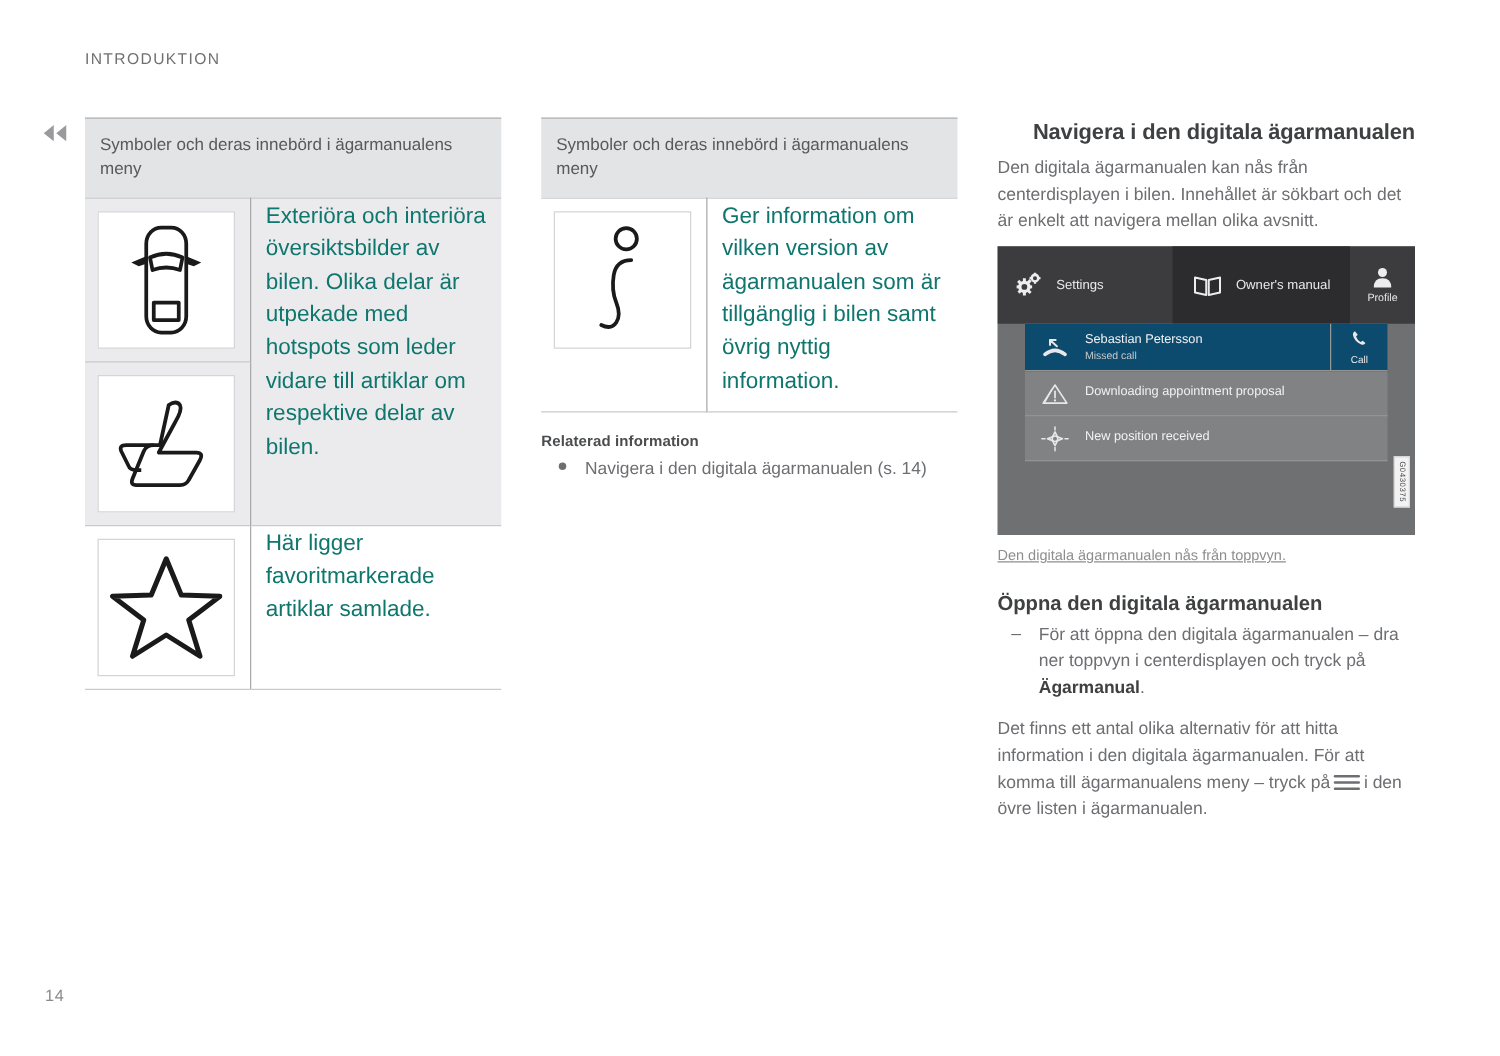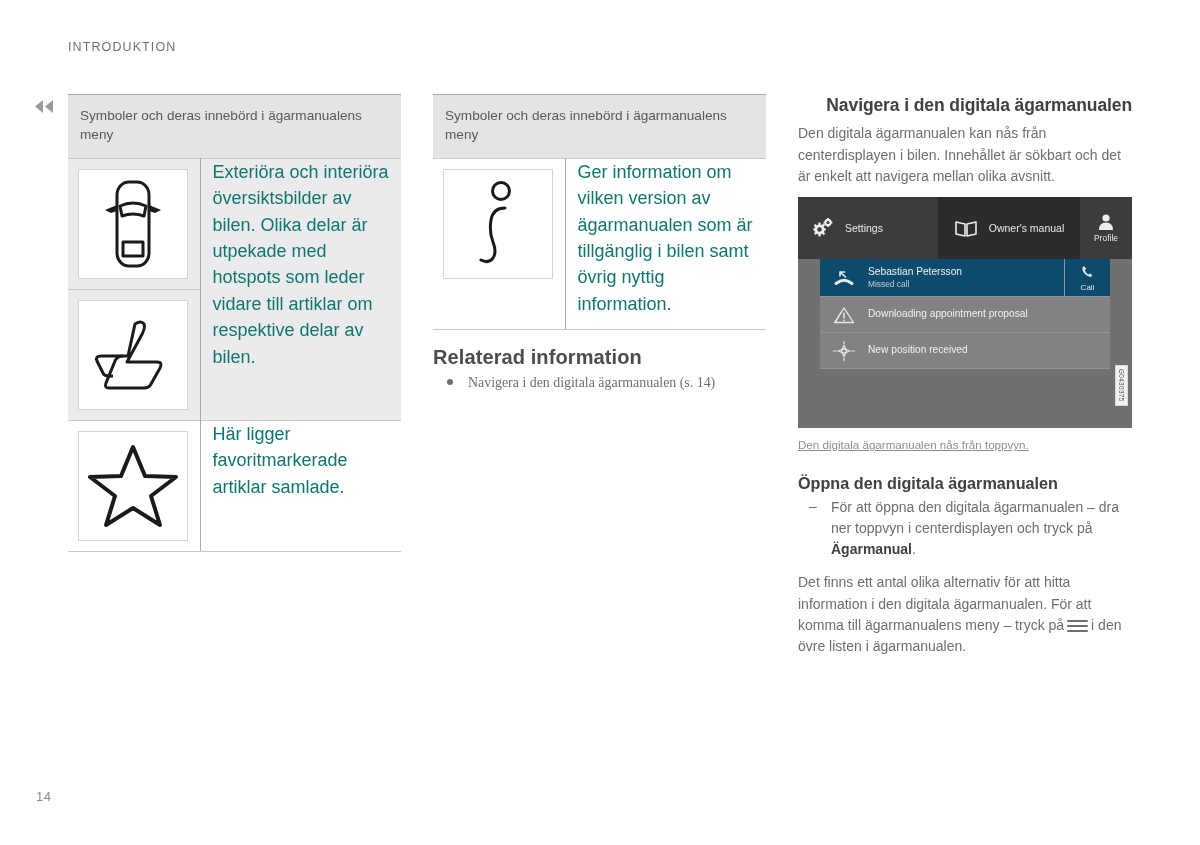--- a/index.html
+++ b/index.html
@@ -73,24 +73,24 @@
   .icon-box {
     width:110px; height:110px;
     border:1px solid #d4d5d7;
     background:#ffffff;
     display:flex; align-items:center; justify-content:center;
   }
   .icon-box svg { display:block; }
 
   
   .related-h {
-    font-size:20px; font-weight:bold; color:#4b4c4e;
+    font-size:12px; font-weight:bold; color:#4b4c4e;
     margin:16px 0 4px 0; letter-spacing:.1px;
   }
-  .rel-list { list-style:none; margin:0; padding:0;font-family:Liberation Serif, serif; }
+  .rel-list { list-style:none; margin:0; padding:0; }
   .rel-list li {
     position:relative; padding-left:35px;
     font-size:13.9px; line-height:1.45; color:#6d6e71;
     margin-bottom:2px;
   }
   .rel-list li .bullet {
     position:absolute; left:14px; top:6px;
     width:6px; height:6px; border-radius:50%;
     background:#6d6e71;
   }

